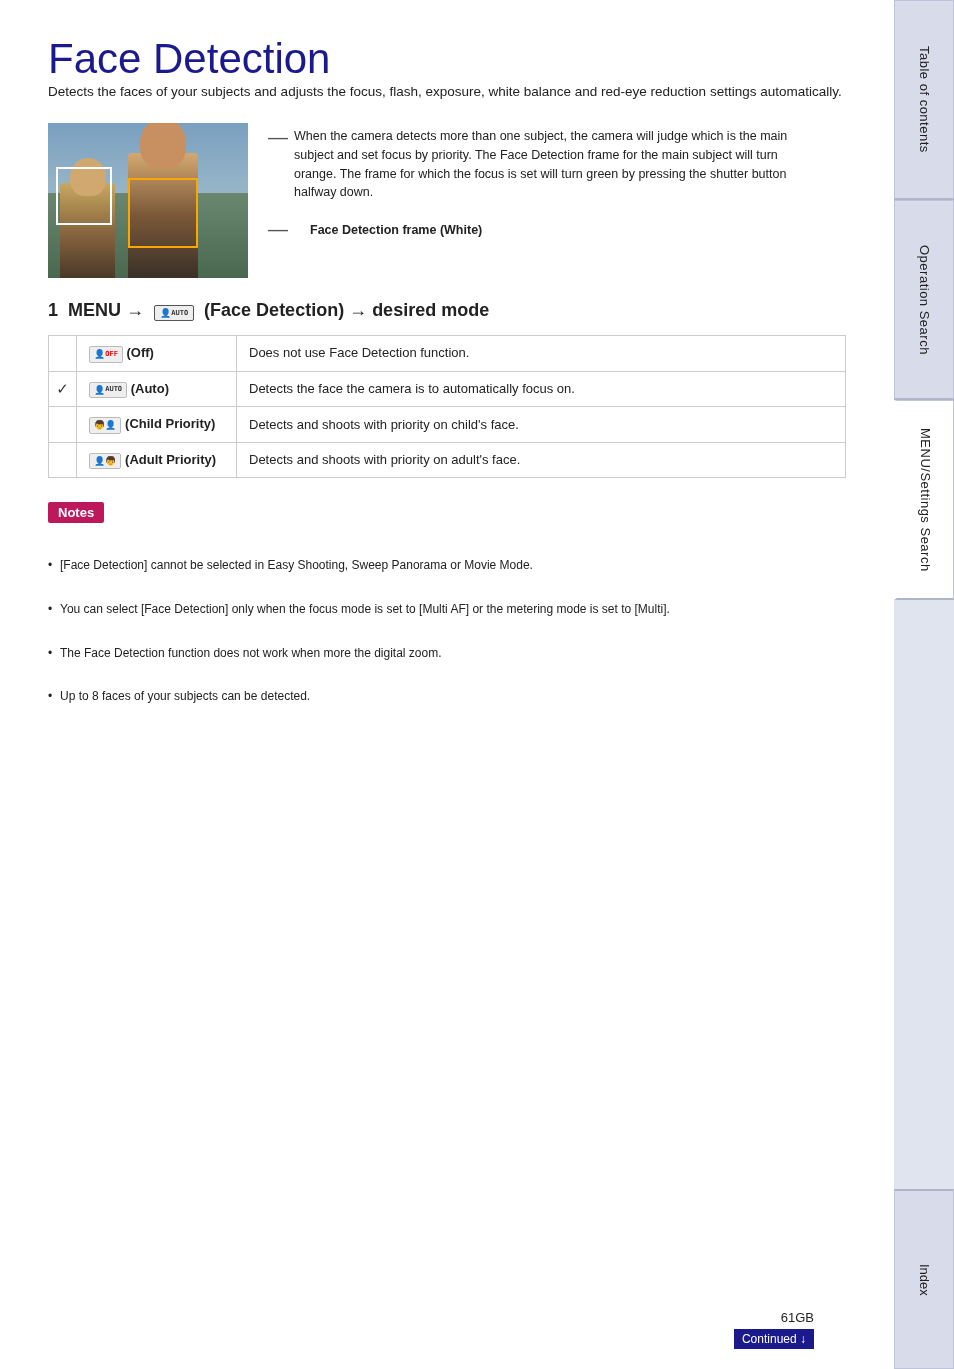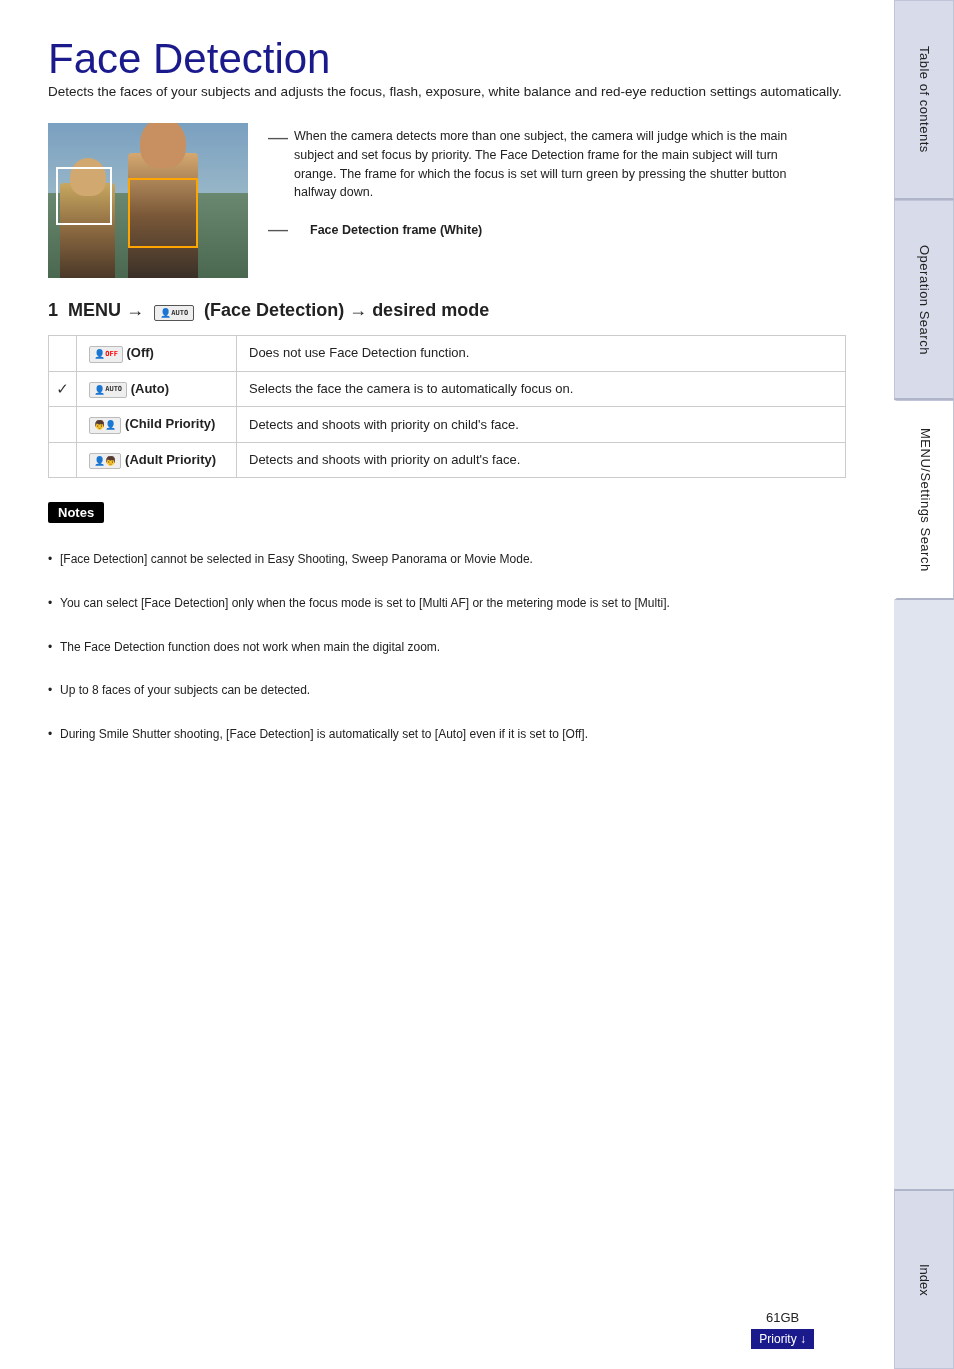--- a/index.html
+++ b/index.html
@@ -166,27 +166,27 @@
       width: 160px;
       font-weight: bold;
     }
 
     .checkmark {
       color: #333;
       font-size: 15px;
     }
 
     .notes-box {
-      background: #000000;
+      background: #be185d;
       color: white;
       font-size: 13px;
       font-weight: bold;
       padding: 3px 10px;
       display: inline-block;
-      margin-bottom: 2px;
+      margin-bottom: 8px;
       border-radius: 2px;
     }
 
     .notes-list {
       list-style: none;
       padding: 0;
       margin: 0;
     }
 
     .notes-list li {
@@ -267,21 +267,20 @@
     .page-footer {
       position: absolute;
       bottom: 20px;
       right: 80px;
       text-align: right;
     }
 
     .page-number {
       font-size: 13px;
       color: #222;
-      text-align: center;
     }
 
     .continued {
       background: #1a1a8c;
       color: white;
       font-size: 12px;
       padding: 3px 8px;
       margin-top: 4px;
       display: inline-block;
     }
@@ -364,21 +363,21 @@
           <td class="check-col">
             <span class="checkmark">✓</span>
           </td>
           <td class="icon-col">
             <span class="icon-badge" style="font-size:10px;">
               <span style="font-size:9px;">👤</span>
                 <sub style="font-size:7px;">AUTO</sub>
             </span>
             <span> (Auto)</span>
           </td>
-          <td>Selects the face the camera is to automatically focus on.</td>
+          <td>Detects the face the camera is to automatically focus on.</td>
         </tr>
 
         <tr>
           <td class="check-col"></td>
           <td class="icon-col">
             <span class="icon-badge" style="font-size:10px;">
               <span style="font-size:9px;">👦👤</span>
             </span>
             <span> (Child Priority)</span>
           </td>
@@ -396,29 +395,28 @@
           <td>Detects and shoots with priority on adult's face.</td>
         </tr>
       </tbody>
     </table>
 
     <div>
       <div class="notes-box">Notes</div>
       <ul class="notes-list">
         <li>[Face Detection] cannot be selected in Easy Shooting, Sweep Panorama or Movie Mode.</li>
         <li>You can select [Face Detection] only when the focus mode is set to [Multi AF] or the metering mode is set to [Multi].</li>
-        <li>The Face Detection function does not work when main the digital zoom.</li>
+        <li>The Face Detection function does not work when more the digital zoom.</li>
         <li>Up to 8 faces of your subjects can be detected.</li>
-        <li>During Smile Shutter shooting, [Face Detection] is automatically set to [Auto] even if it is set to [Off].</li>
       </ul>
     </div>
 
     <div class="page-footer">
       <div class="page-number">61GB</div>
-      <div class="continued">Priority ↓</div>
+      <div class="continued">Continued ↓</div>
     </div>
 
   </div>
 
   <div class="right-sidebar">
     <div class="sidebar-tab">
       <span>Table of contents</span>
     </div>
     <div class="sidebar-tab">
       <span>Operation Search</span>

